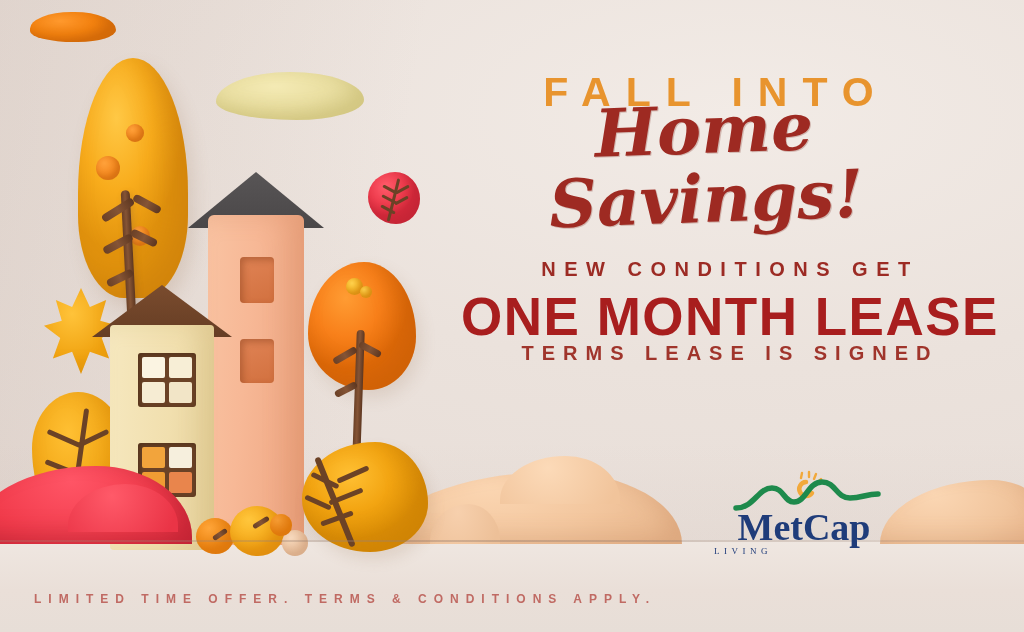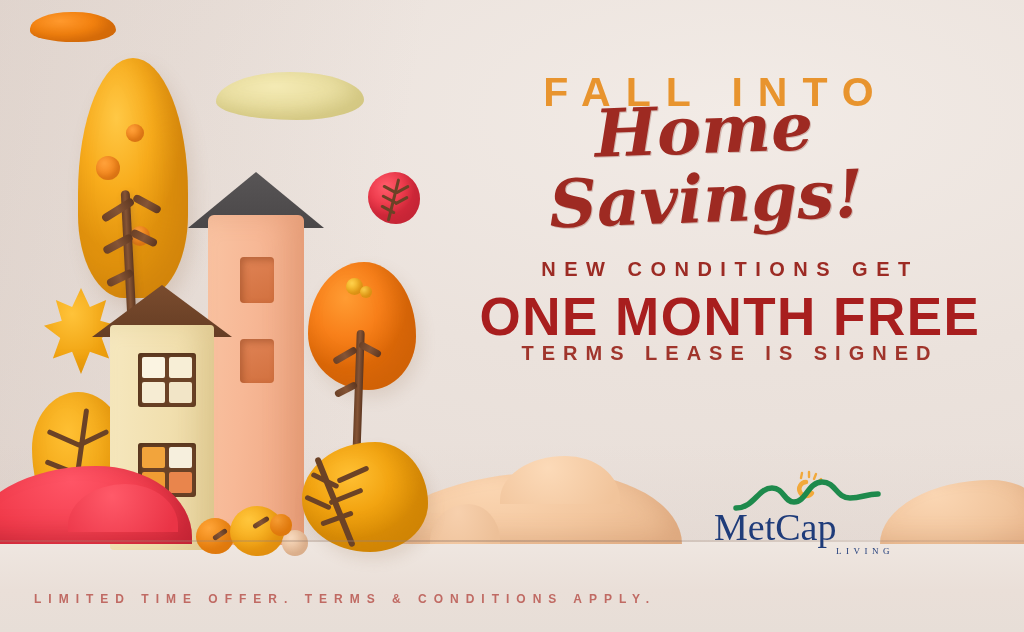--- a/index.html
+++ b/index.html
@@ -151,23 +151,23 @@
   #offer-top{position:absolute;left:460px;top:258px;width:540px;text-align:center;
     font-size:20px;font-weight:700;letter-spacing:8.5px;color:#9c2b24;}
   #offer-main{position:absolute;left:450px;top:288px;width:560px;text-align:center;
     font-size:53px;font-weight:700;letter-spacing:1.5px;color:#a81e1e;line-height:1.08;}
   #offer-bottom{position:absolute;left:460px;top:342px;width:540px;text-align:center;
     font-size:20px;font-weight:700;letter-spacing:8px;color:#a0352c;}
 
   
   #logo{position:absolute;left:714px;top:468px;width:180px;height:96px;}
   #logo-mark{position:absolute;left:18px;top:0;width:150px;height:48px;}
-  #logo-wordmark{position:absolute;left:0;top:40px;width:180px;
-    font-family:"Liberation Serif", serif;font-size:38px;color:#1f3c7a;line-height:1;}
-  #logo-sub{position:absolute;left:0;top:78px;width:180px;text-align:right;
+  #logo-wordmark{position:absolute;left:0;top:40px;width:180px;text-align:center;
+    font-family:"Liberation Serif", serif;font-size:38px;color:#1f3c7a;line-height:1;font-weight:bold;}
+  #logo-sub{position:absolute;left:0;top:78px;width:180px;text-align:left;
     font-family:"Liberation Serif", serif;font-size:9px;letter-spacing:4.5px;color:#1f3c7a;}
 
   
   #watermark{position:absolute;left:624px;top:556px;
     font-size:19px;color:#8b8b8b;letter-spacing:.2px;
     text-shadow:0 1px 0 #f3ece7, 1px 0 0 #f3ece7, -1px 0 0 #f3ece7, 0 -1px 0 #f3ece7;}
 
   
   #footer-note{position:absolute;left:34px;top:592px;
     font-size:12px;font-weight:700;letter-spacing:7px;color:#c06a63;}
@@ -265,21 +265,21 @@
   <div class="branch" style="left:252px;top:520px;width:18px;height:5px;transform:rotate(-32deg);"></div>
   <div class="bulb" style="left:282px;top:530px;width:26px;height:26px;"></div>
   <div class="pumpkin" style="left:270px;top:514px;width:22px;height:22px;background:radial-gradient(60% 60% at 35% 28%,#ffa63a,#f2870f);"></div>
 
   <div class="ground-line"></div>
 
   <div id="headline-kicker">FALL INTO</div>
   <div id="headline-script">Home Savings!</div>
 
   <div id="offer-top">NEW CONDITIONS GET</div>
-  <div id="offer-main">ONE MONTH FREE</div>
+  <div id="offer-main">ONE MONTH LEASE</div>
   <div id="offer-bottom">TERMS LEASE IS SIGNED</div>
 
   <div id="logo">
     <svg id="logo-mark" viewBox="0 0 150 48">
       <g>
         <path d="M74 14 a7 7 0 1 0 6 11" fill="none" stroke="#f2a93b" stroke-width="4.5" stroke-linecap="round"></path>
         <line x1="70" y1="5" x2="69" y2="10" stroke="#f2a93b" stroke-width="2.4" stroke-linecap="round"></line>
         <line x1="77" y1="4" x2="77" y2="9" stroke="#f2a93b" stroke-width="2.4" stroke-linecap="round"></line>
         <line x1="84" y1="6" x2="82" y2="11" stroke="#f2a93b" stroke-width="2.4" stroke-linecap="round"></line>
         <line x1="89" y1="11" x2="86" y2="14" stroke="#f2a93b" stroke-width="2.4" stroke-linecap="round"></line>

